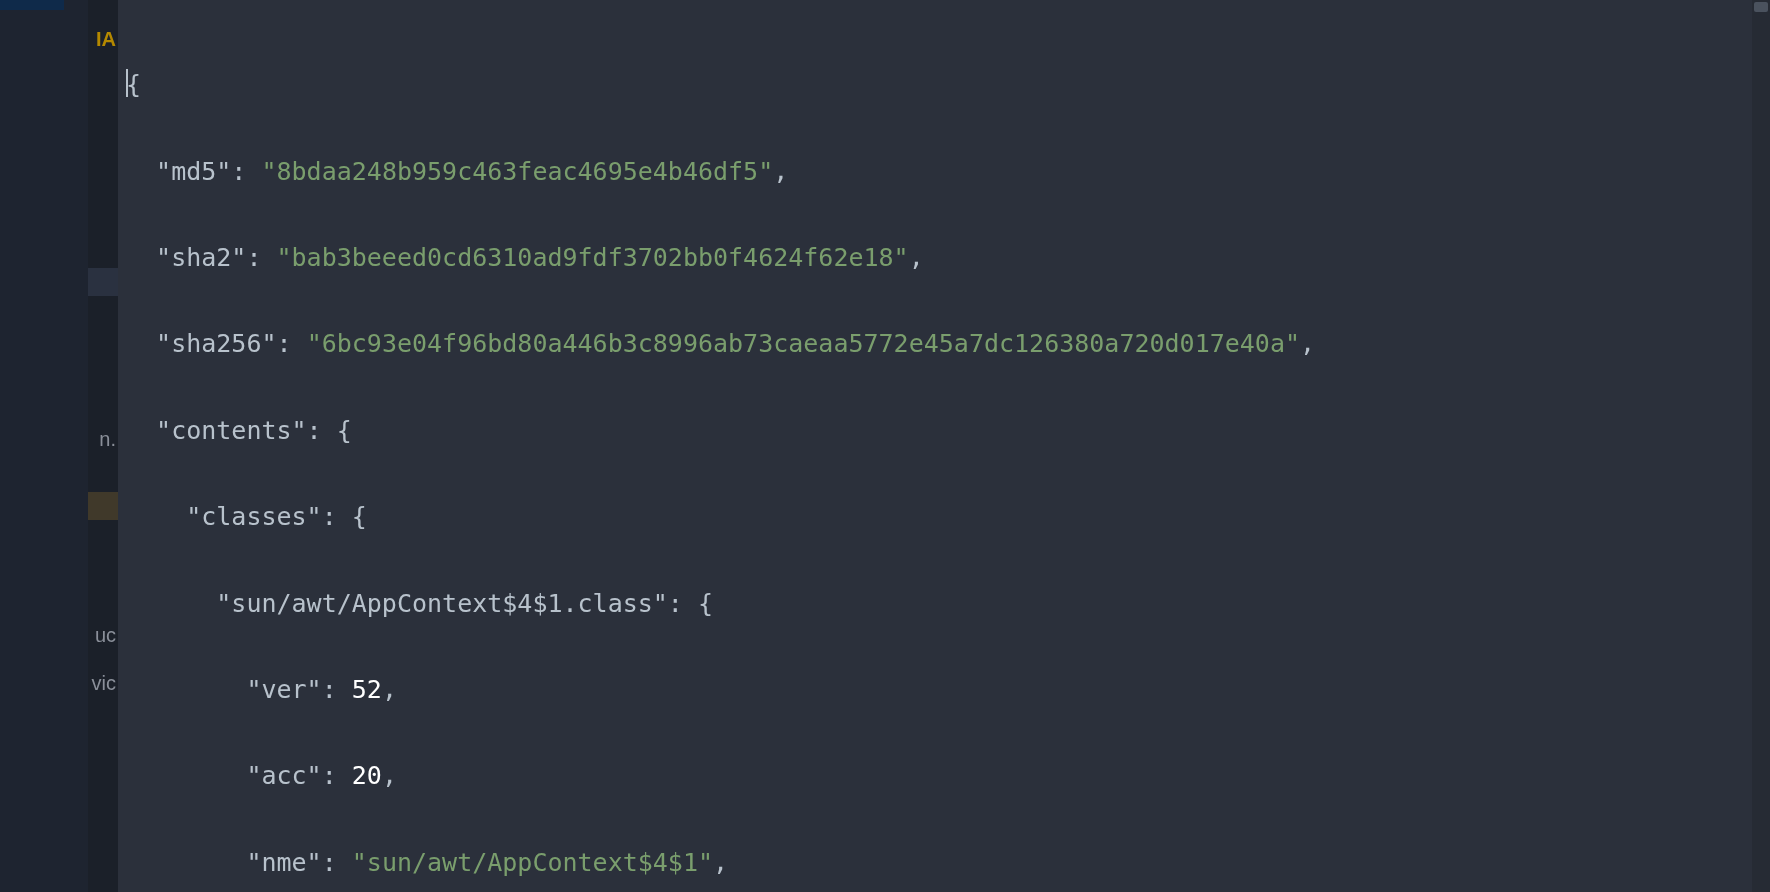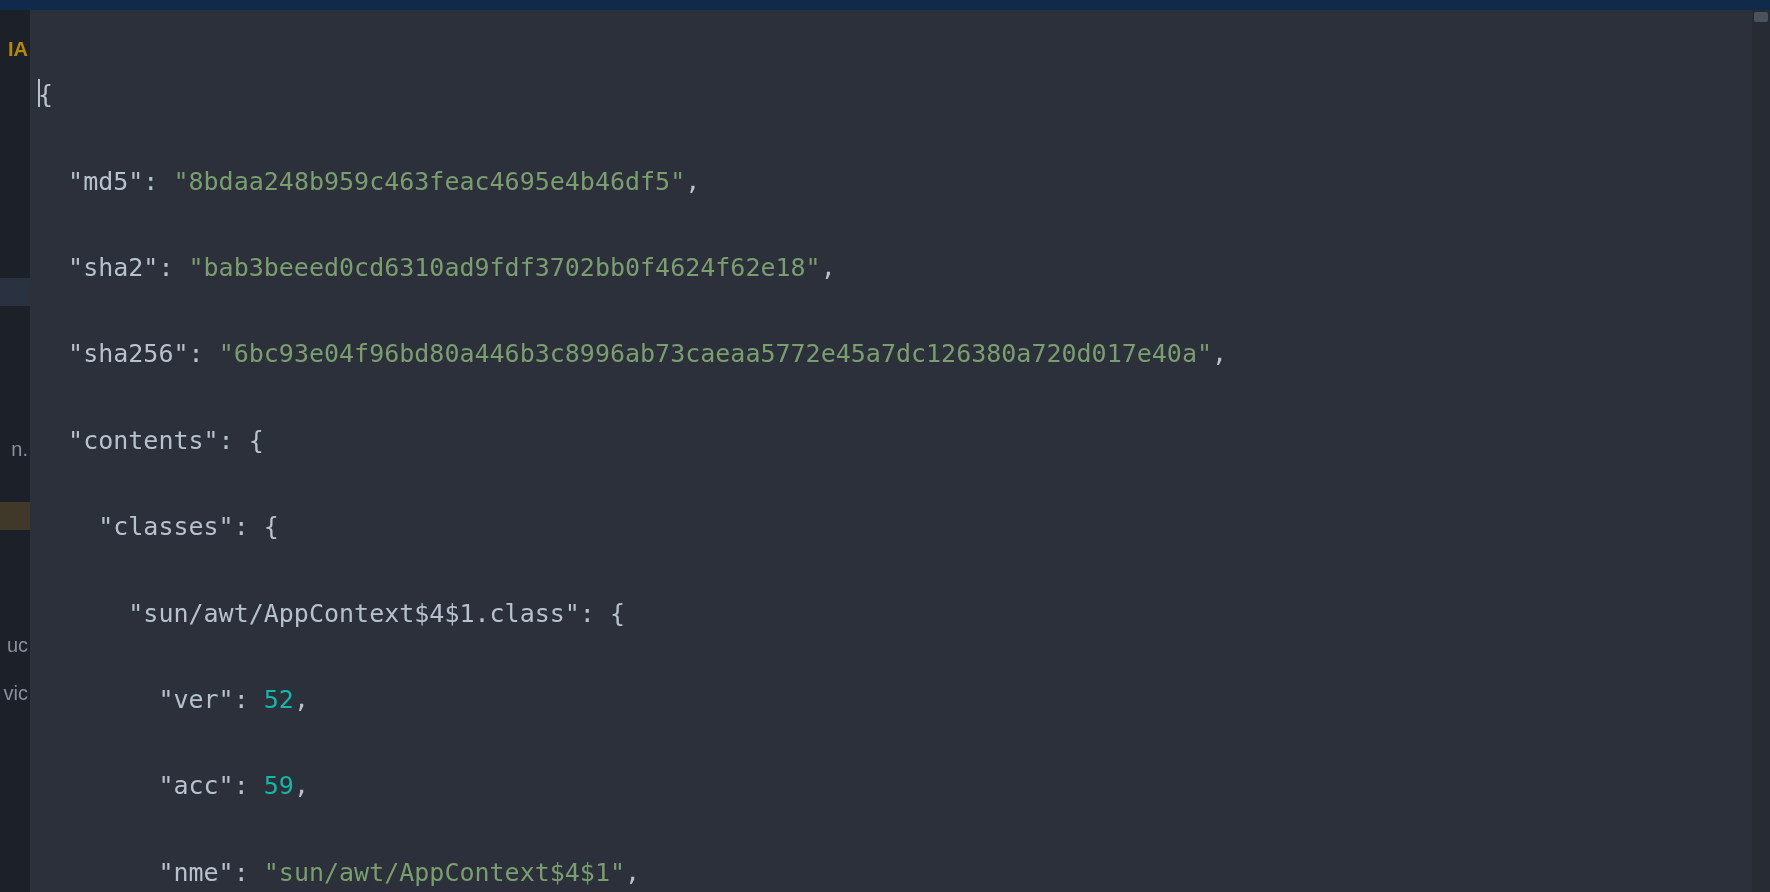--- a/index.html
+++ b/index.html
@@ -5,23 +5,23 @@
   * { margin: 0; padding: 0; box-sizing: border-box; }
   html, body {
     width: 1770px;
     height: 892px;
     overflow: hidden;
     background: #1e2430;
     font-family: "SF Mono", "Menlo", "Consolas", monospace;
   }
   .root {
     display: flex;
-    flex-direction: column;
     width: 100%;
     height: 100%;
+    gap: 24px;
   }
   .notification-bar {
     background: #0f2a4a;
     color: #b8c2cc;
     height: 10px;
     display: flex;
     align-items: flex-end;
     padding: 0 20px 0 44px;
     font-family: -apple-system, BlinkMacSystemFont, "Segoe UI", sans-serif;
     font-size: 22px;
@@ -67,21 +67,21 @@
     background: #2b303b;
     padding: 20px 0 0 8px;
     font-size: 25px;
     line-height: 43.2px;
     color: #b8c2cc;
     white-space: pre;
     overflow: hidden;
     font-family: "SF Mono", "Menlo", "Consolas", monospace;
   }
   .str { color: #7a9e6d; }
-  .num { color: #14b8a6; }
+  .num { color: #ffffff; }
   .punc { color: #b8c2cc; }
   .key { color: #b8c2cc; } 
 
   .caret {
     display:inline-block;
     width:2px;
     height:28px;
     background:#b8c2cc;
     vertical-align:-4px;
     margin-right:-2px;
@@ -131,21 +131,21 @@
     <div class="editor-wrap">
       <div class="editor">
 <div><span class="caret"></span><span class="punc">{</span></div>
 <div><span class="key">  "md5": </span><span class="str">"8bdaa248b959c463feac4695e4b46df5"</span><span class="punc">,</span></div>
 <div><span class="key">  "sha2": </span><span class="str">"bab3beeed0cd6310ad9fdf3702bb0f4624f62e18"</span><span class="punc">,</span></div>
 <div><span class="key">  "sha256": </span><span class="str">"6bc93e04f96bd80a446b3c8996ab73caeaa5772e45a7dc126380a720d017e40a"</span><span class="punc">,</span></div>
 <div><span class="key">  "contents": {</span></div>
 <div><span class="key">    "classes": {</span></div>
 <div><span class="key">      "sun/awt/AppContext$4$1.class": {</span></div>
 <div><span class="key">        "ver": </span><span class="num">52</span><span class="punc">,</span></div>
-<div><span class="key">        "acc": </span><span class="num">59</span><span class="punc">,</span></div>
+<div><span class="key">        "acc": </span><span class="num">20</span><span class="punc">,</span></div>
 <div><span class="key">        "nme": </span><span class="str">"sun/awt/AppContext$4$1"</span><span class="punc">,</span></div>
 
 
 
 
 
 
 
 
 

